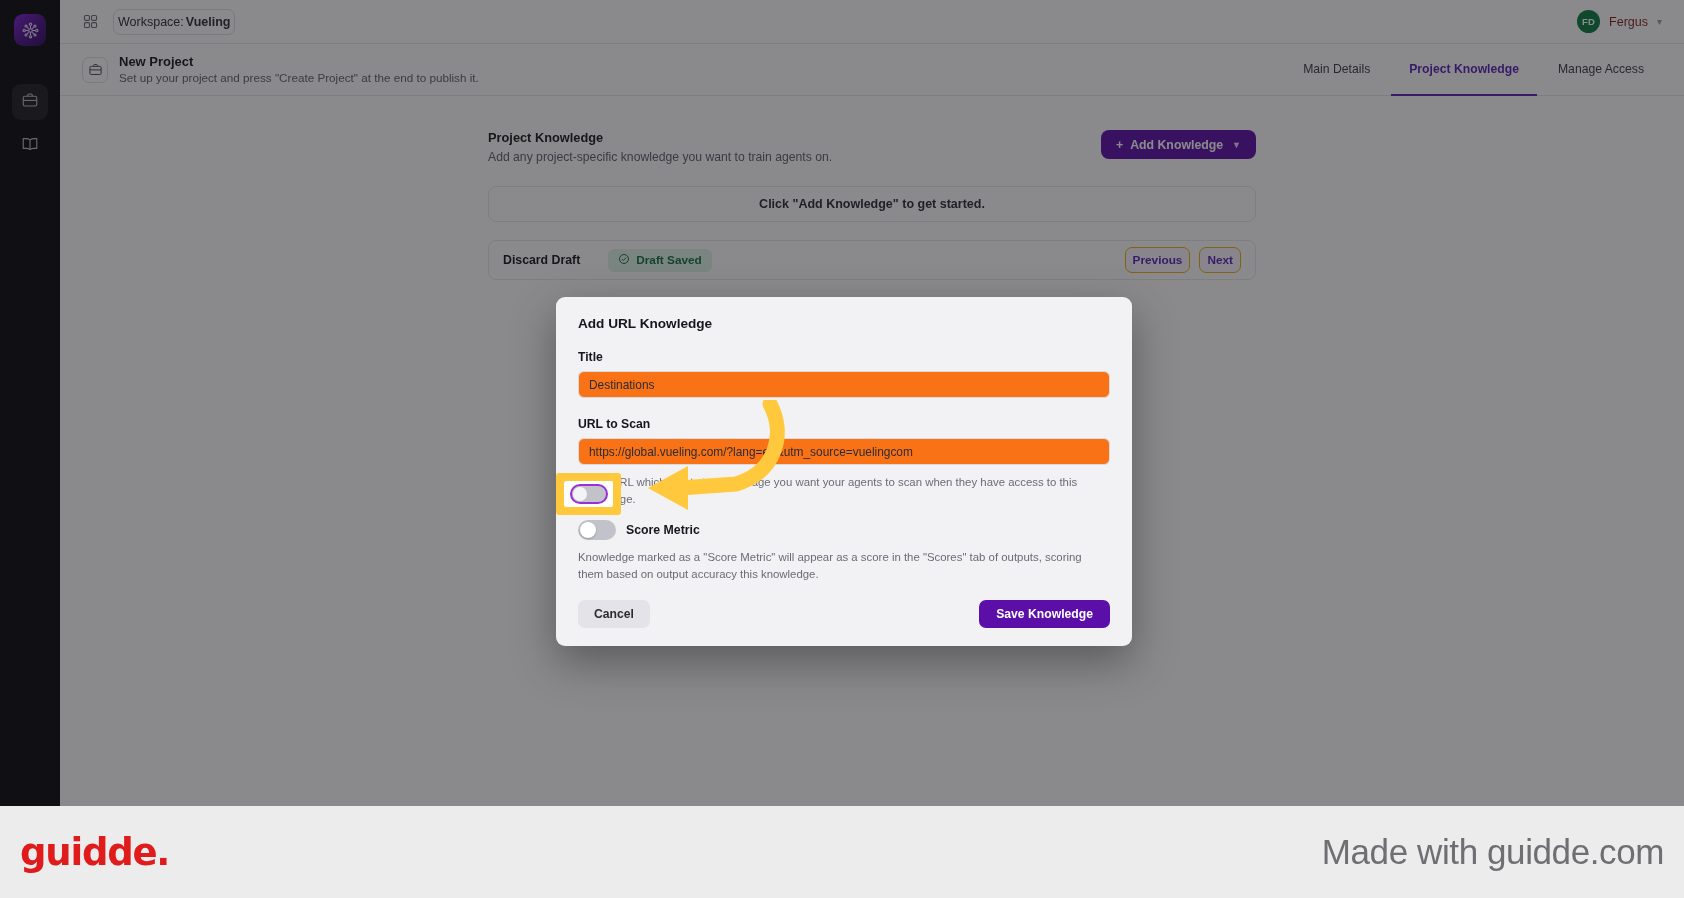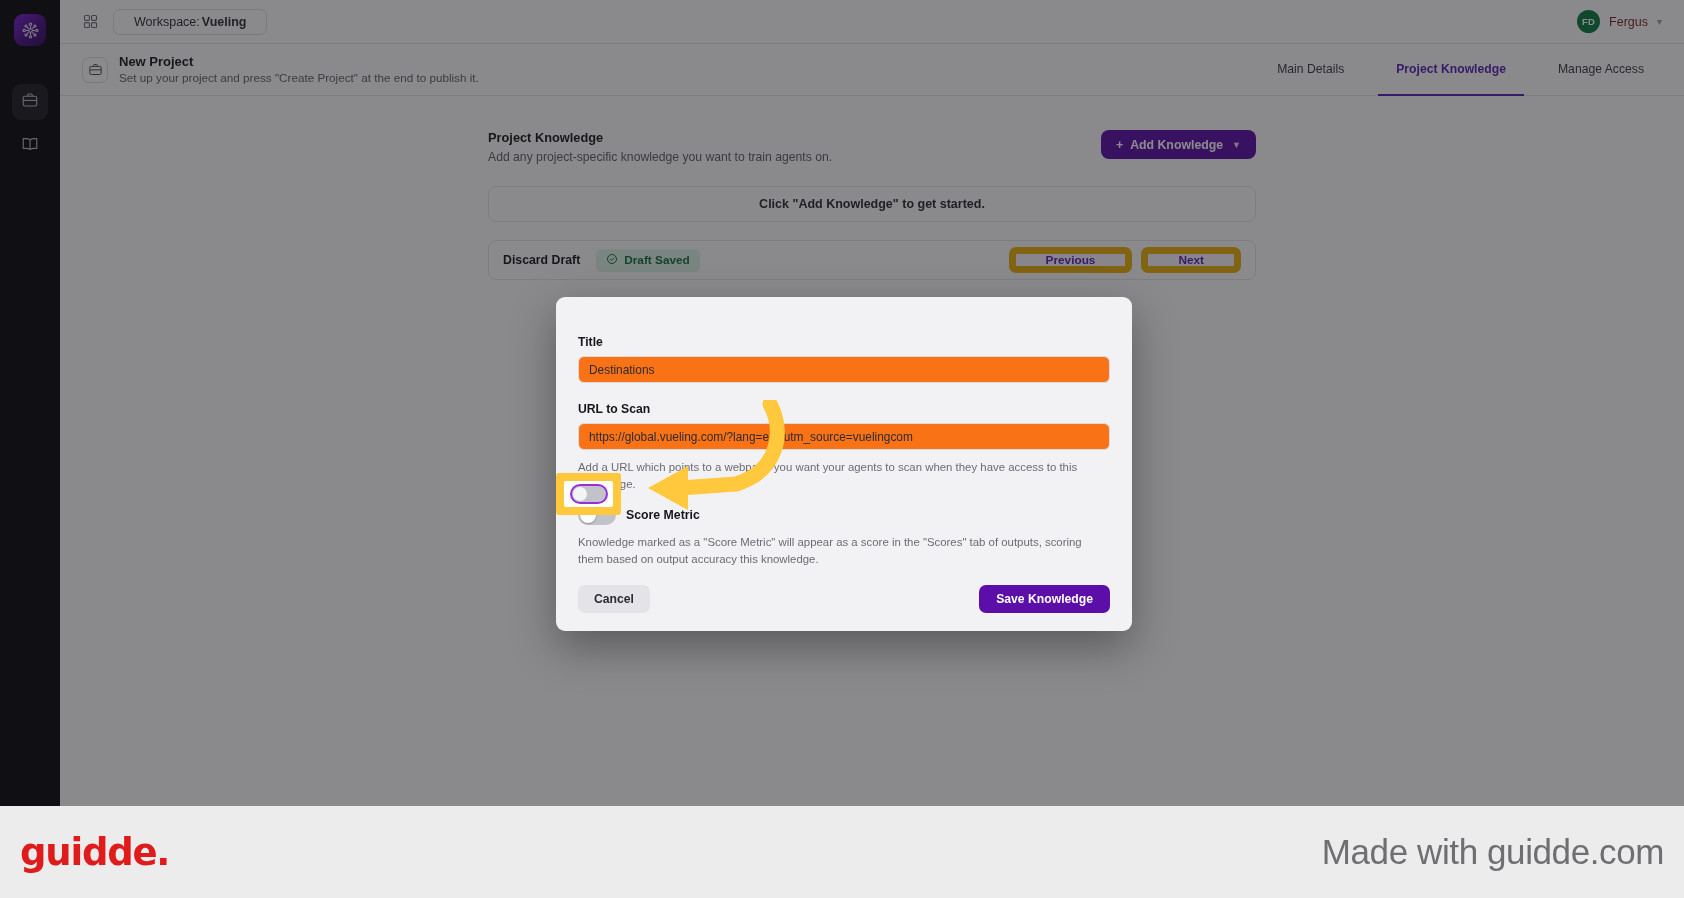--- a/index.html
+++ b/index.html
@@ -38,21 +38,21 @@
   }
 
   .topbar {
     height:44px; border-bottom:1px solid #e6e6ea;
     display:flex; align-items:center; padding:0 22px; gap:14px;
     background:#fff;
   }
   .grid-icon { color:#6c6c76; display:flex; }
   .ws-chip {
     border:1px solid #dcdce2; border-radius:7px;
-    padding:5px 20px; font-size:12.5px; color:#2b2b33;
+    padding:5px 4px; font-size:12.5px; color:#2b2b33;
     display:flex; align-items:center; gap:2px;
   }
   .ws-chip b { font-weight:700; }
   .topbar-right { margin-left:auto; display:flex; align-items:center; gap:9px; }
   .avatar {
     width:23px; height:23px; border-radius:50%;
     background:#0a7b43; color:#fff; font-size:9.5px; font-weight:700;
     display:flex; align-items:center; justify-content:center;
     letter-spacing:.3px;
   }
@@ -65,21 +65,21 @@
     background:#fff;
   }
   .proj-icon {
     width:26px; height:26px; border:1px solid #dcdce2; border-radius:7px;
     display:flex; align-items:center; justify-content:center; color:#4a4a55;
     margin-right:11px;
   }
   .proj-title { font-size:13px; font-weight:700; color:#16161c; line-height:1.35; }
   .proj-sub { font-size:11.7px; color:#60606b; line-height:1.35; }
 
-  .tabs { margin-left:auto; display:flex; align-items:flex-start; height:52px; gap:16px; }
+  .tabs { margin-left:auto; display:flex; align-items:flex-start; height:52px; gap:3px; }
   .tab {
     font-size:12.2px; color:#3a3a44; padding:0 18px;
     height:52px; display:flex; align-items:center;
     border-bottom:2px solid transparent;
   }
   .tab.active { color:#5b21b6; font-weight:600; border-bottom-color:#5b21b6; }
 
   .content { padding:34px 0 0 0; }
   .panel { width:768px; margin:0 auto; }
 
@@ -97,33 +97,33 @@
   .empty-box {
     margin-top:22px; height:36px;
     border:1px solid #e6e6ea; border-radius:8px;
     display:flex; align-items:center; justify-content:center;
     font-size:12.5px; font-weight:700; color:#2b2b33;
   }
 
   .draft-bar {
     margin-top:18px; height:40px;
     border:1px solid #e6e6ea; border-radius:8px;
-    display:flex; align-items:center; padding:0 14px; gap:16px;
+    display:flex; align-items:center; padding:0 14px; gap:28px;
   }
   .discard { font-size:12.3px; font-weight:700; color:#16161c; }
   .saved-chip {
     display:flex; align-items:center; gap:6px;
     background:#dff3e6; color:#13713f; border-radius:6px;
     padding:4px 10px; font-size:11.8px; font-weight:600;
   }
   .draft-right { margin-left:auto; display:flex; gap:9px; }
   .ghost-btn {
-    border:7px solid #eab308; border-radius:7px; background:#faf7fe;
+    border:1px solid #eab308; border-radius:7px; background:#faf7fe;
     color:#5b21b6; font-size:11.8px; font-weight:700;
-    padding:0 30px; height:26px; display:flex; align-items:center;
+    padding:0 7px; height:26px; display:flex; align-items:center;
   }
 
   #dim-layer {
     position:absolute; left:0; top:0; width:1684px; height:810px;
     background:rgba(22,22,26,0.50);
   }
 
   
   .modal {
     position:absolute; left:556px; top:297px; width:576px;
@@ -320,20 +320,21 @@
         </div>
       </div>
     </div>
   </div>
 
   <div id="dim-layer"></div>
 </div>
 
 <div class="modal">
   <div class="modal-body">
+    <div class="modal-title">Add URL Knowledge</div>
 
     <div class="field-label">Title</div>
     <input class="field-input" value="Destinations" placeholder="Title" style="">
 
     <div class="field-label">URL to Scan</div>
     <input class="field-input" value="https://global.vueling.com/?lang=en&amp;utm_source=vuelingcom" placeholder="https://" style="">
 
     <div class="helper">Add a URL which points to a webpage you want your agents to scan when they have access to this knowledge.</div>
 
     <div class="toggle-row">

